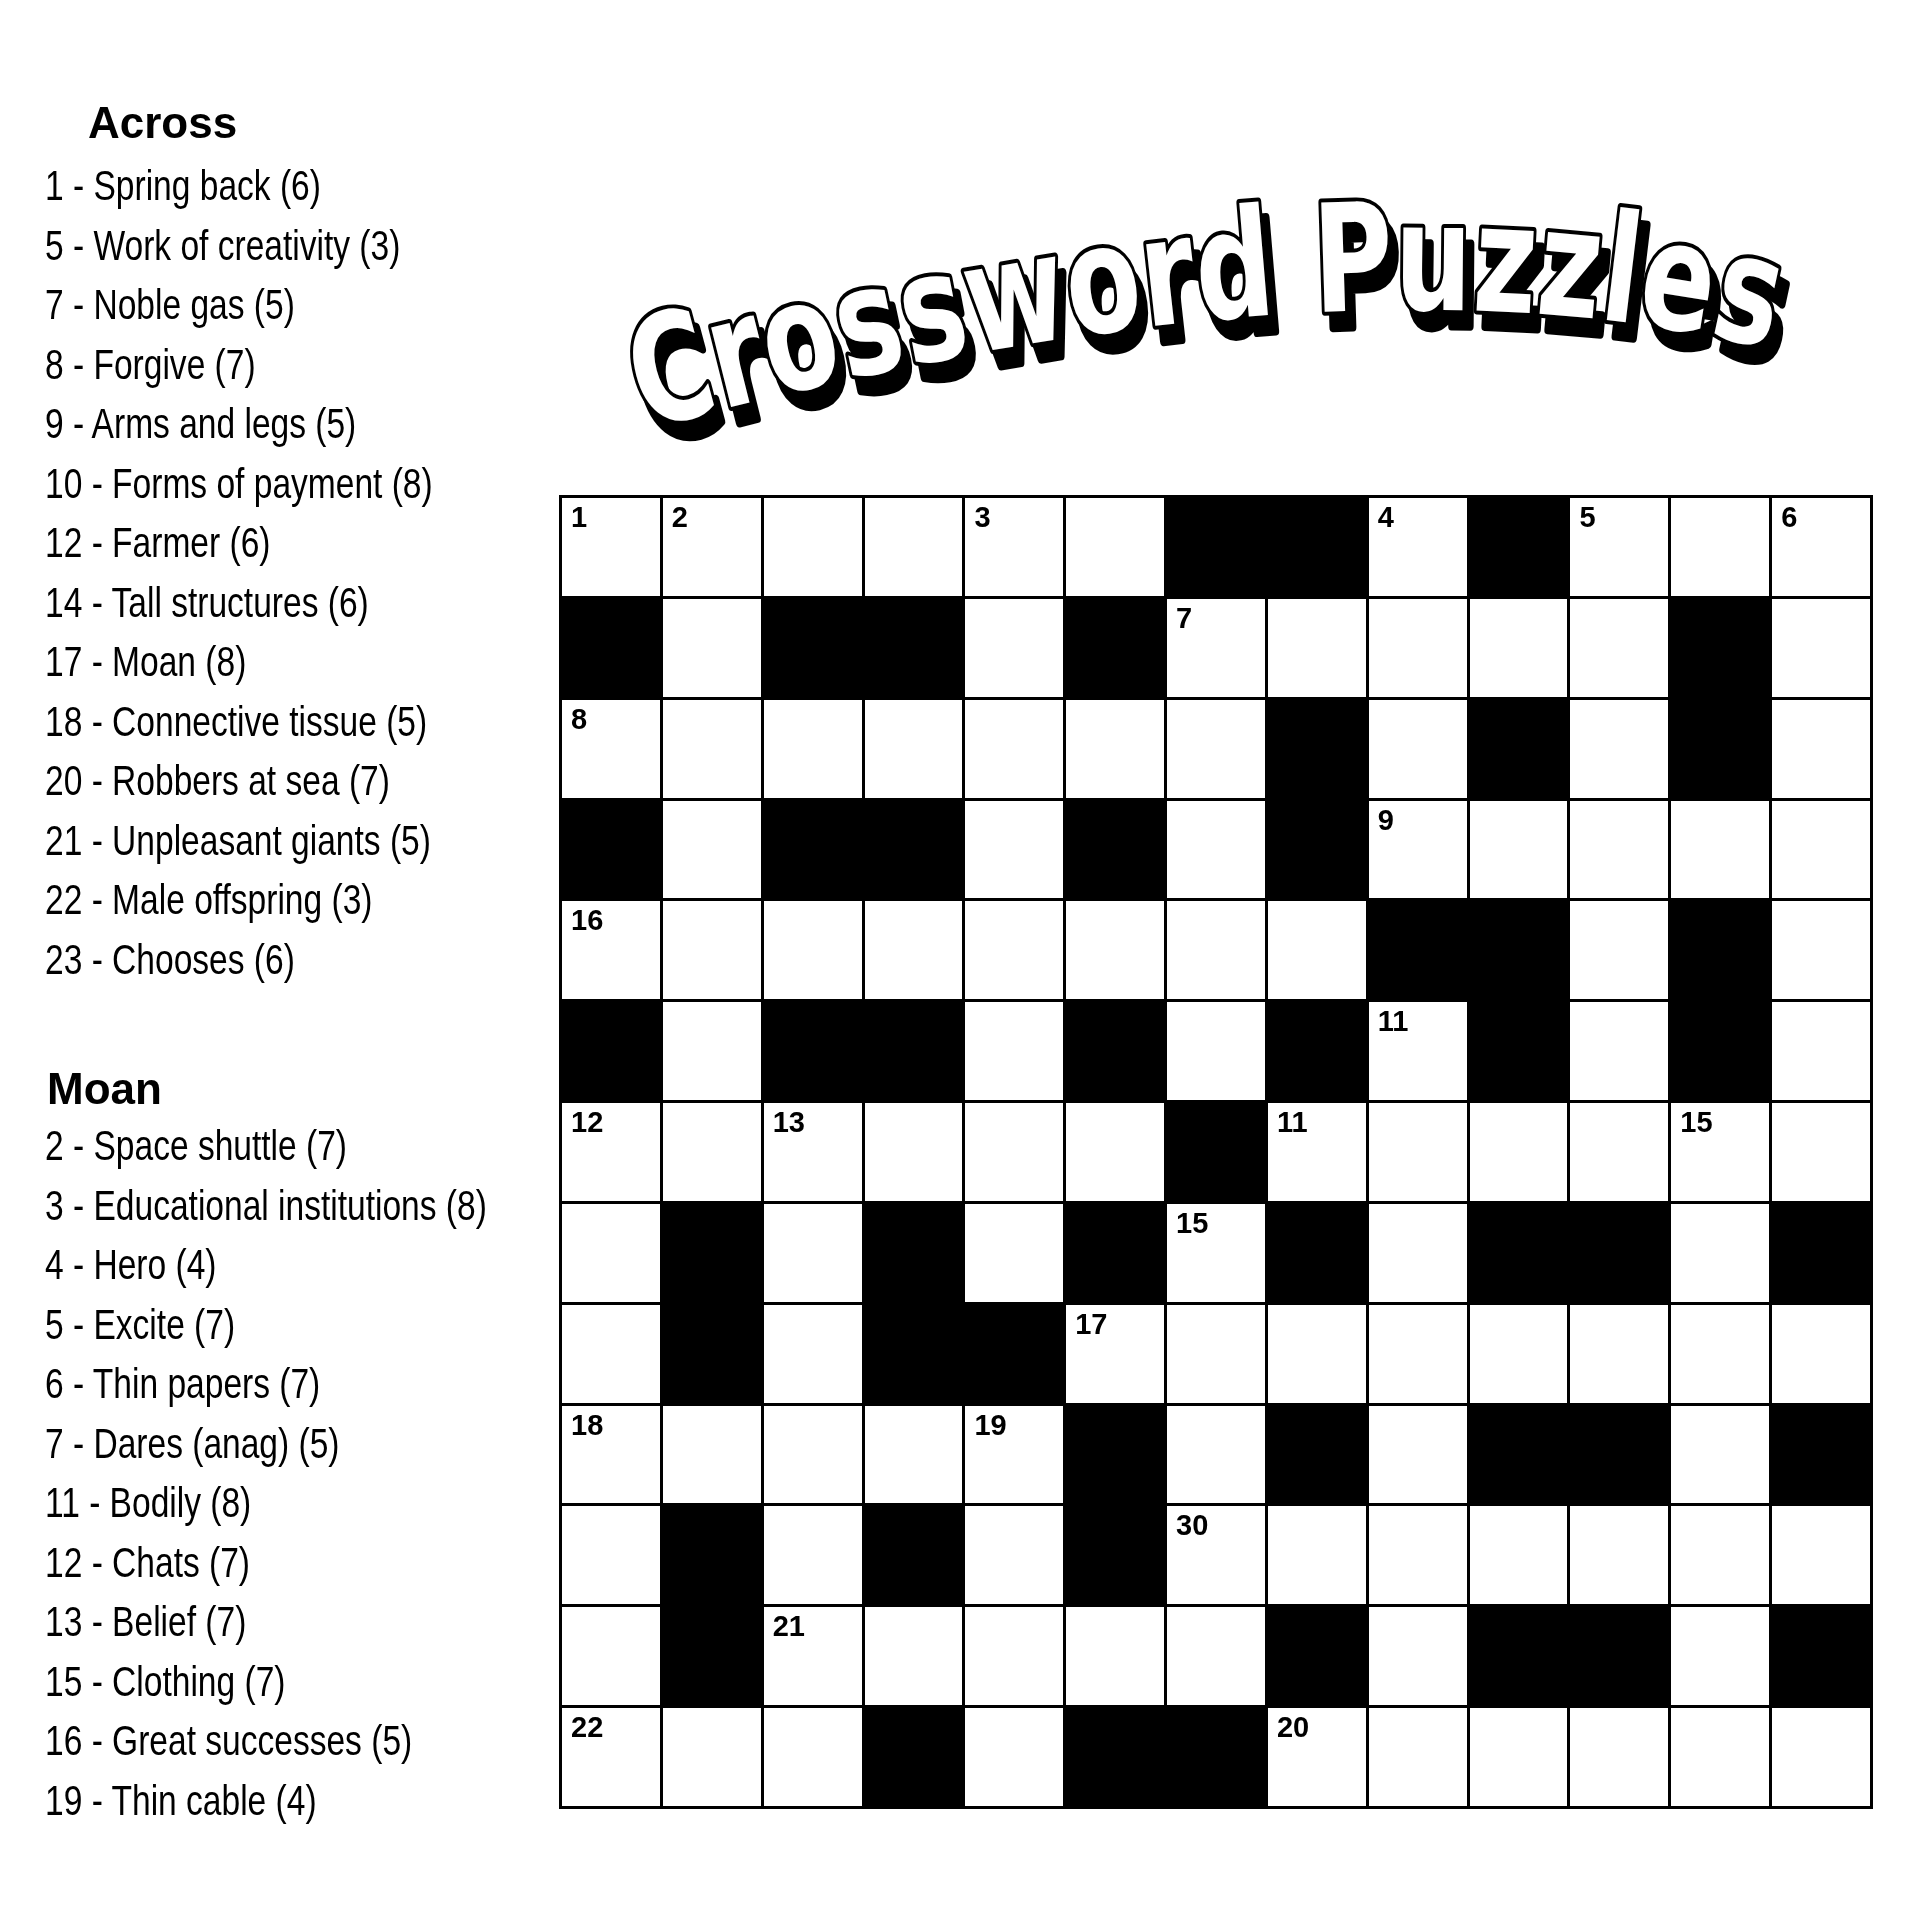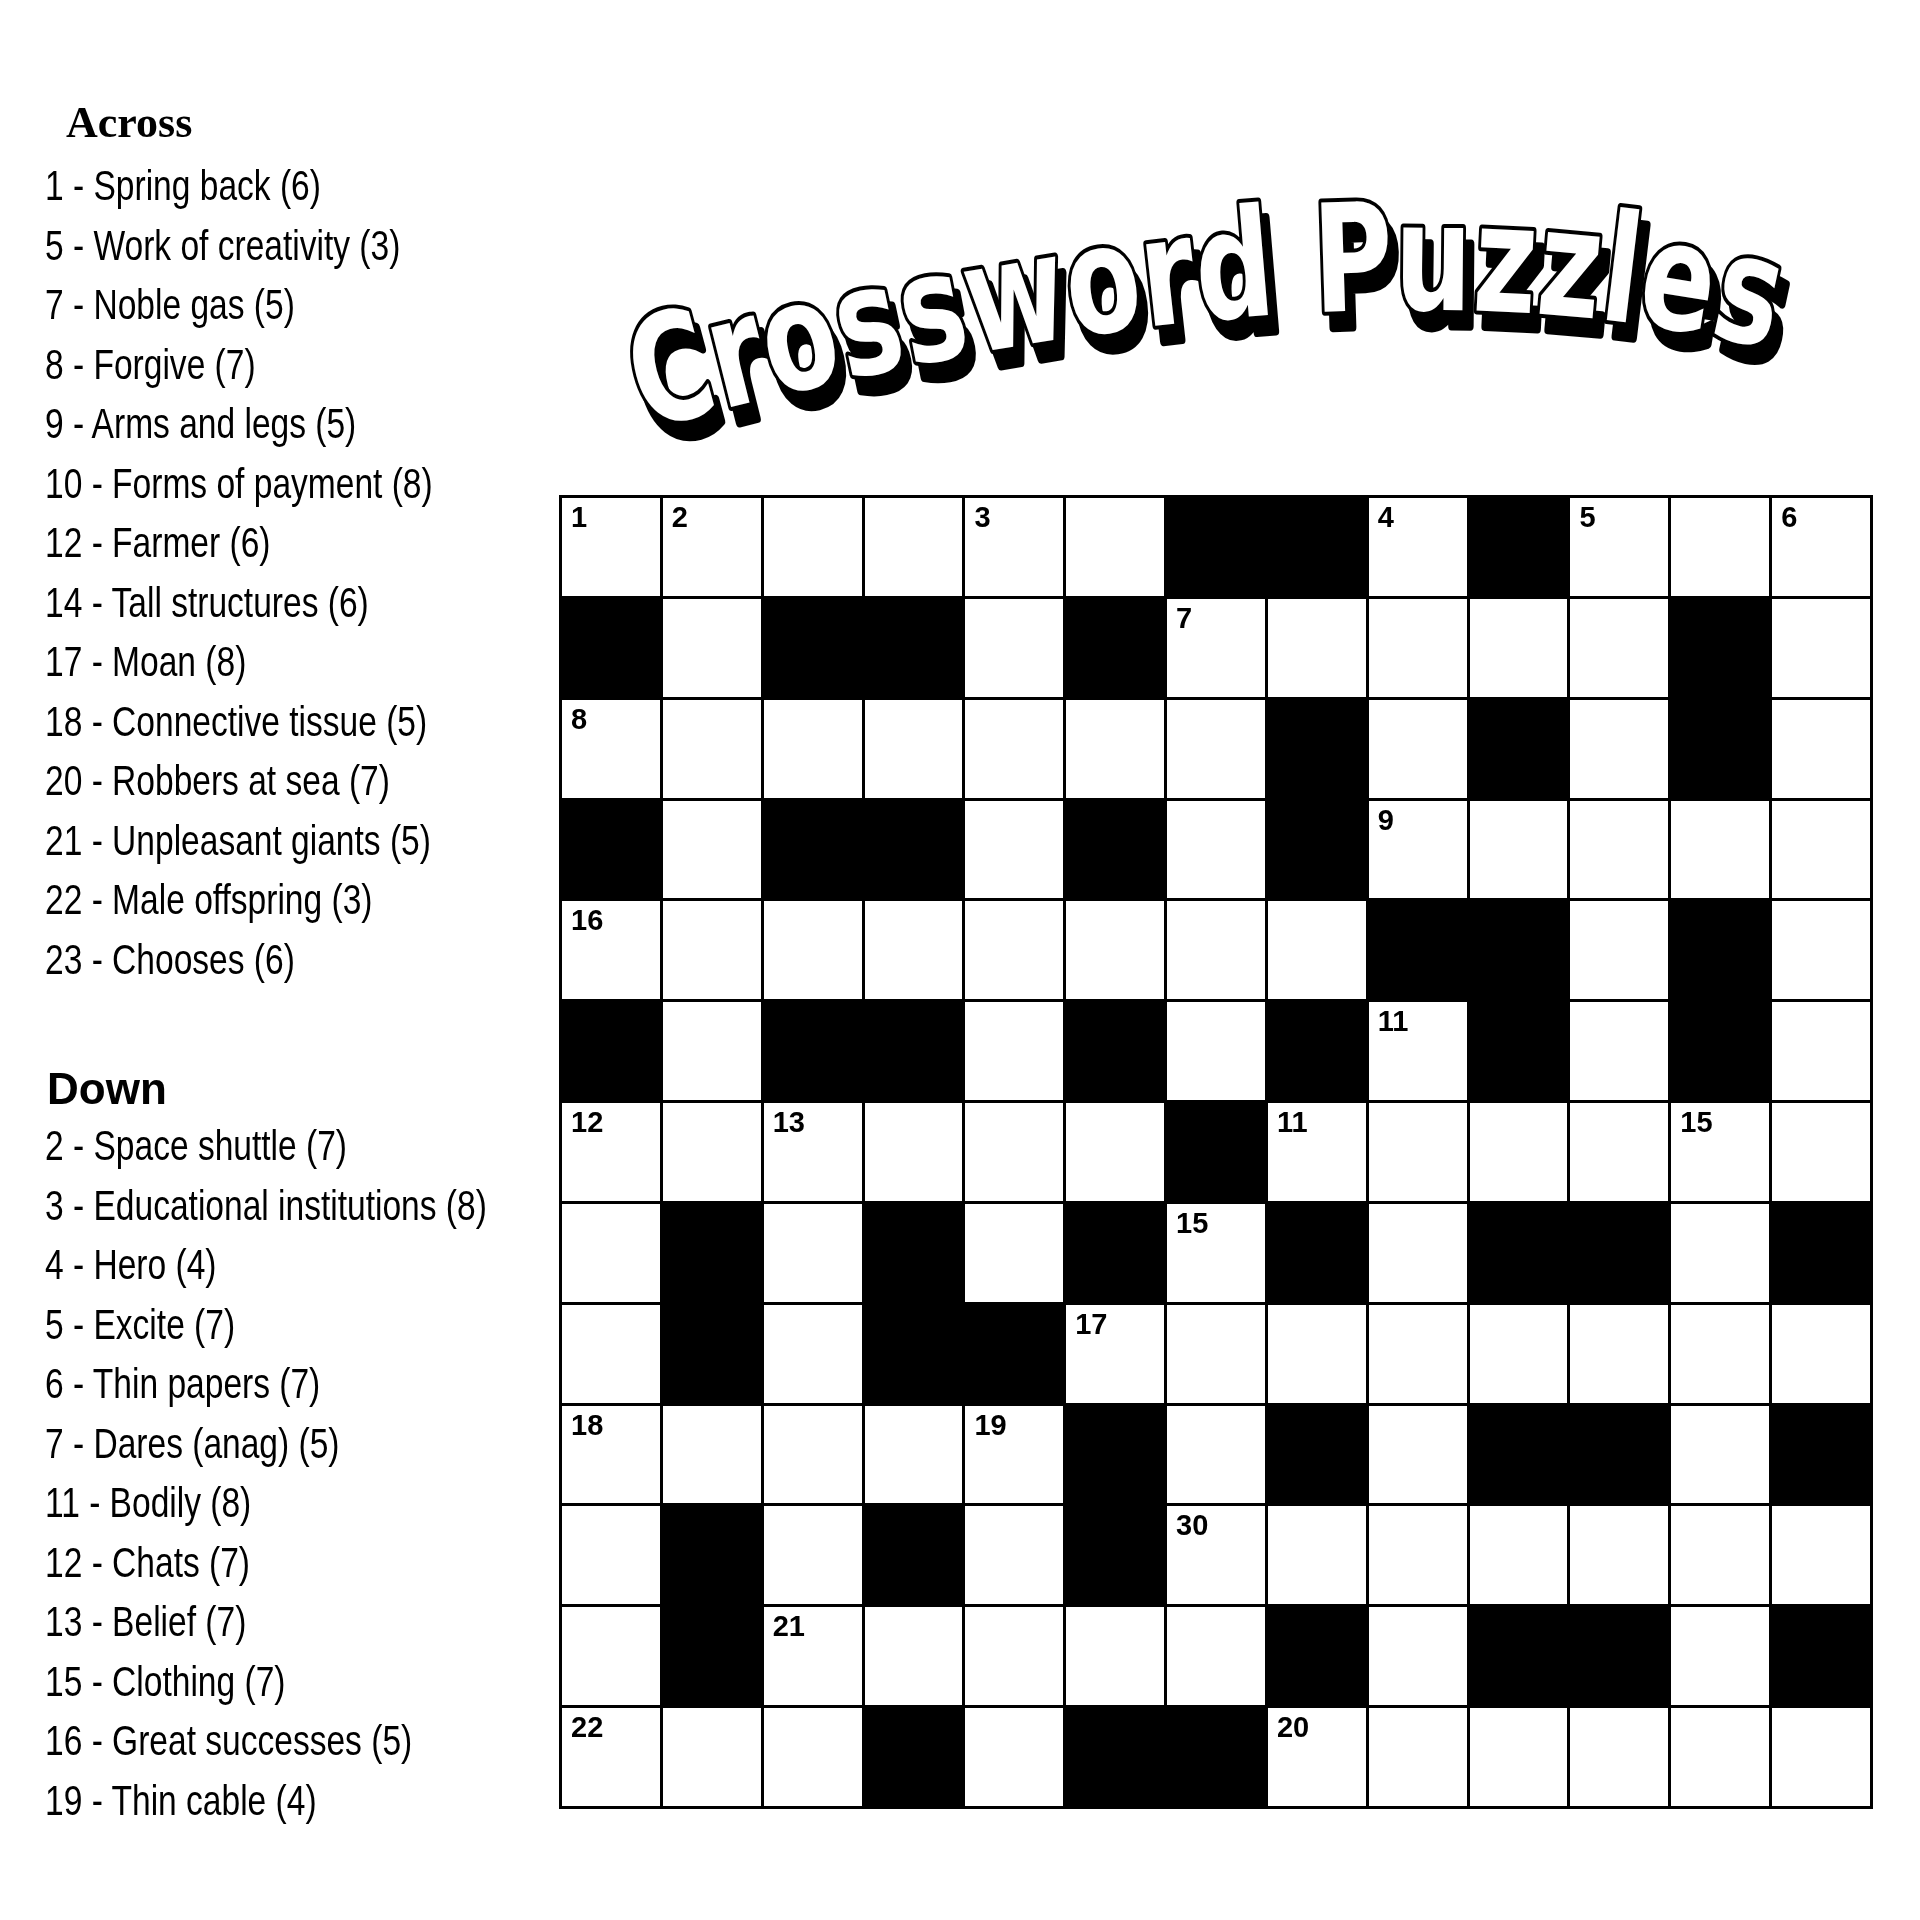--- a/index.html
+++ b/index.html
@@ -13,21 +13,21 @@
   }
 
   
   .clue-head {
     position:absolute;
     font-weight:bold;
     font-size:44px;
     line-height:50px;
     white-space:nowrap;
   }
-  #across-head { left:66px; top:98px;font-family:Liberation Serif, serif; }
+  #across-head { left:88px; top:98px; }
   #down-head   { left:47px; top:1064px; }
 
   ul.clue-list {
     list-style:none; margin:0; padding:0;
     position:absolute;
     font-size:43px;
     transform:scaleX(0.78);
     transform-origin:0 0;
   }
   ul.clue-list li {
@@ -96,21 +96,21 @@
     <li>12 - Farmer (6)</li>
     <li>14 - Tall structures (6)</li>
     <li>17 - Moan (8)</li>
     <li>18 - Connective tissue (5)</li>
     <li>20 - Robbers at sea (7)</li>
     <li>21 - Unpleasant giants (5)</li>
     <li>22 - Male offspring (3)</li>
     <li>23 - Chooses (6)</li>
   </ul>
 
-<div class="clue-head" id="down-head">Down</div>
+<div class="clue-head" id="down-head">Moan</div>
 <ul class="clue-list" id="down-list">
     <li>2 - Space shuttle (7)</li>
     <li>3 - Educational institutions (8)</li>
     <li>4 - Hero (4)</li>
     <li>5 - Excite (7)</li>
     <li>6 - Thin papers (7)</li>
     <li>7 - Dares (anag) (5)</li>
     <li>11 - Bodily (8)</li>
     <li>12 - Chats (7)</li>
     <li>13 - Belief (7)</li>

